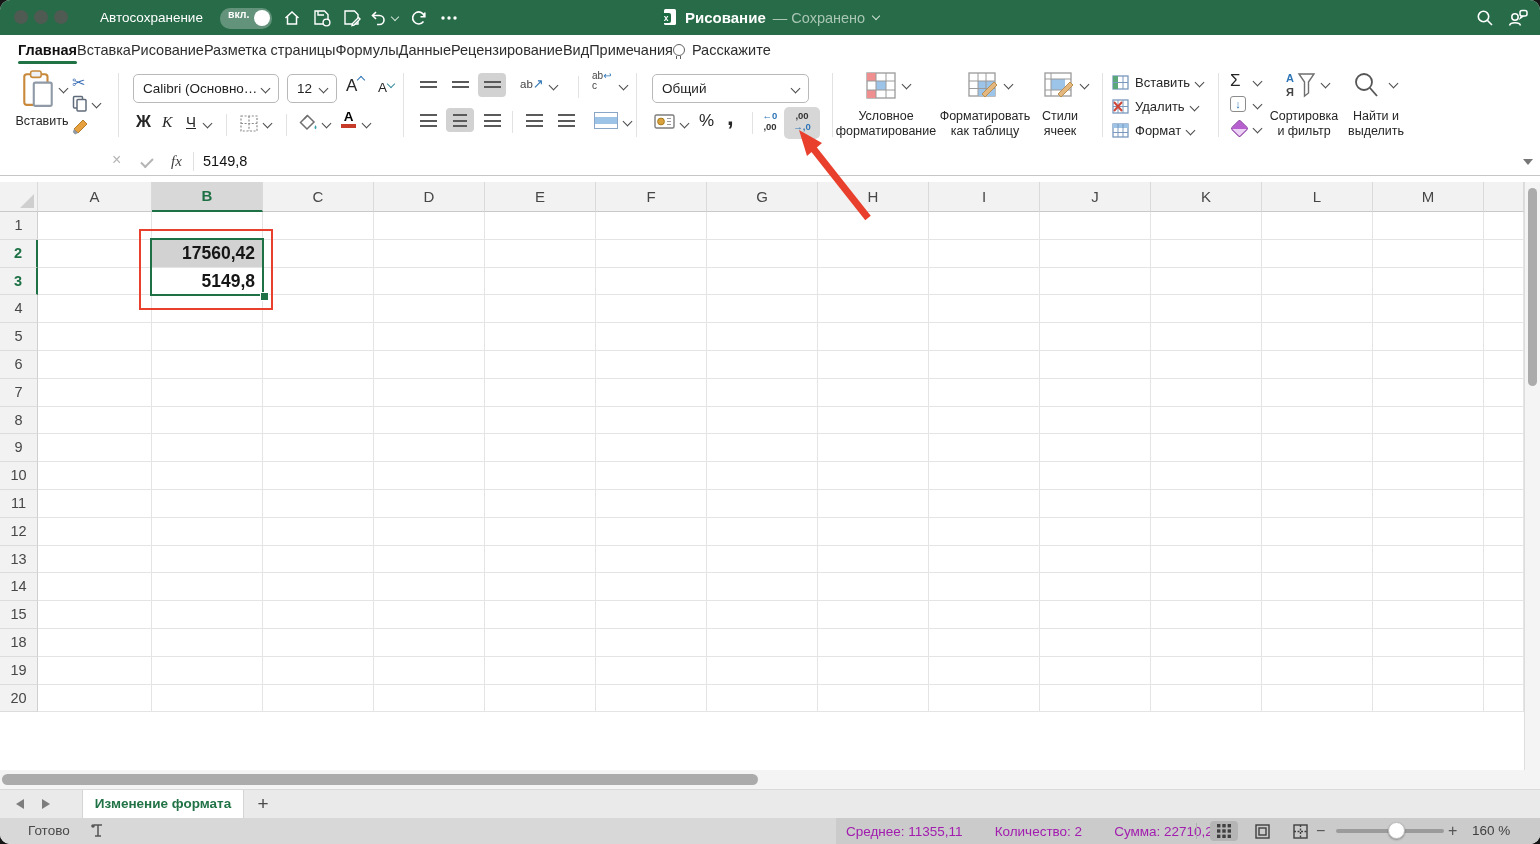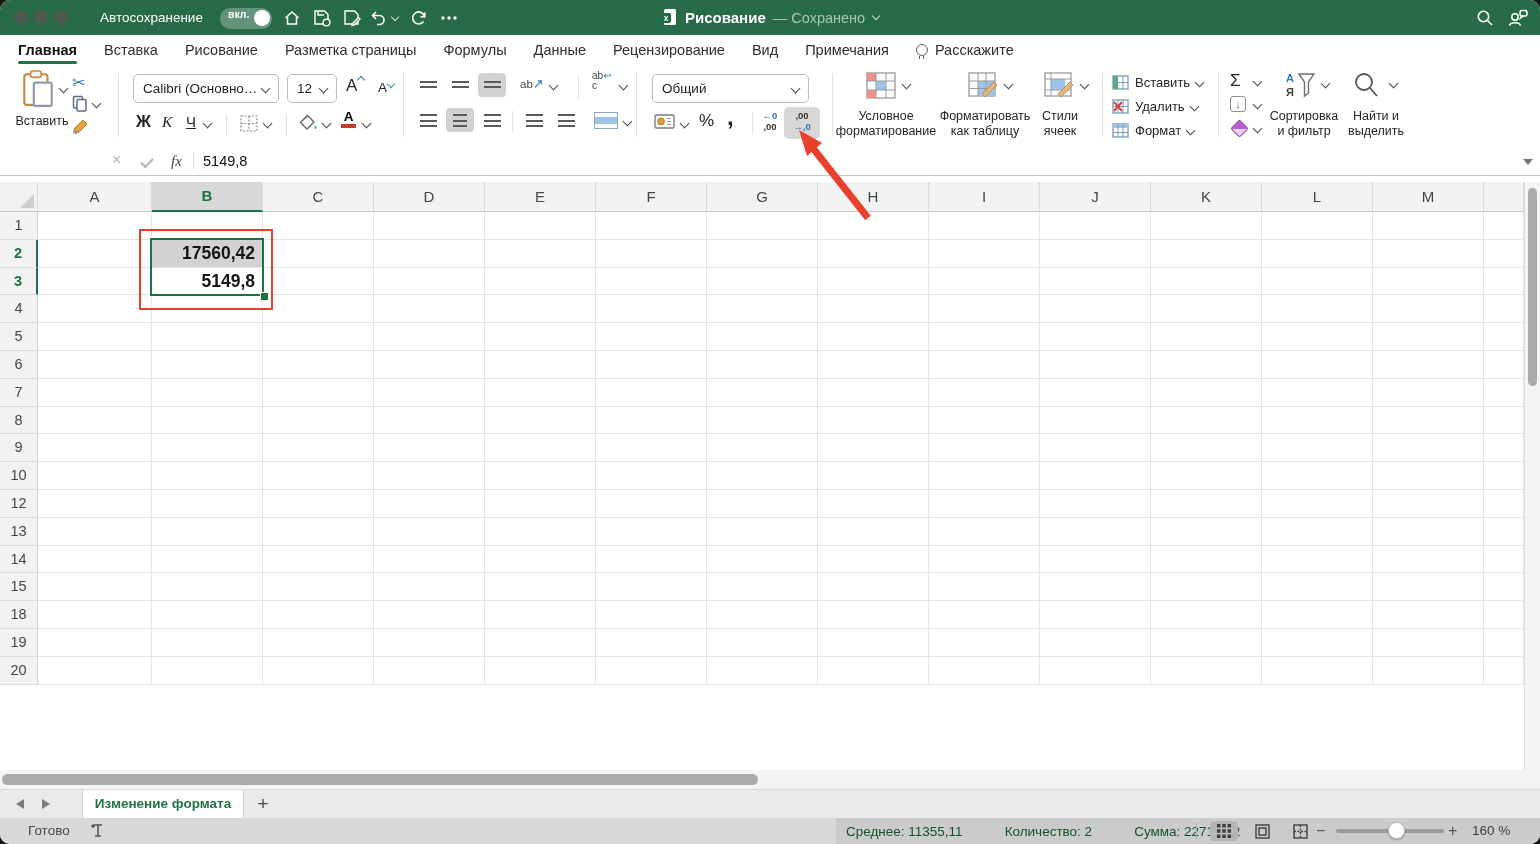--- a/index.html
+++ b/index.html
@@ -14,21 +14,21 @@
   .toggle{position:absolute;left:220px;top:8px;width:52px;height:21px;border-radius:10px;background:rgba(255,255,255,.28);display:flex;align-items:flex-start;}
   .toggle .tg-label{color:#fff;font-size:10.5px;font-weight:700;margin-left:8px;}
   .toggle .knob{position:absolute;right:2px;top:2px;width:16px;height:16px;border-radius:50%;background:#fff;}
   .tb-ic{position:absolute;top:7px;width:22px;height:22px;display:flex;align-items:center;justify-content:center;}
   .cvw{display:inline-block;width:5px;height:5px;border-right:1.4px solid #cfe2d6;border-bottom:1.4px solid #cfe2d6;transform:rotate(45deg);}
   .doc-title{font-weight:700;font-size:15px;color:#fff;}
   .doc-status{font-size:14.5px;color:#a9c6b4;margin-left:7px;}
 
   
   .tabrow{position:absolute;top:35px;left:0;width:1540px;height:30px;background:#fff;}
-  #tabs{position:absolute;left:18px;top:0;height:30px;display:flex;gap:27px;align-items:flex-end;}
+  #tabs{position:absolute;left:18px;top:0;height:30px;display:flex;align-items:flex-end;}
   .tab{position:relative;height:30px;line-height:30px;font-size:14.5px;color:#2e2e2e;white-space:nowrap;display:flex;align-items:center;}
   .tab.active{font-weight:700;color:#111;}
   .tab.active::after{content:'';position:absolute;left:0;right:0;bottom:1px;height:3px;border-radius:2px;background:#217346;}
   .bulb{position:relative;width:10px;height:10px;border:1.5px solid #5f5f5f;border-radius:50%;display:inline-block;margin-right:7px;}
   .bulb::after{content:'';position:absolute;left:2.5px;bottom:-4px;width:3px;height:3px;border-left:1.5px solid #5f5f5f;border-right:1.5px solid #5f5f5f;}
   .pill-btn{position:absolute;top:40px;height:23px;border:1px solid #c9c9c9;border-radius:6px;display:flex;align-items:center;gap:6px;padding:0 10px;color:#217346;font-size:13.5px;background:#fff;}
 
   
   .ribbon{position:absolute;top:65px;left:0;width:1540px;height:83px;background:#fff;border-bottom:1px solid #d4d4d4;}
   .gdiv{position:absolute;top:8px;height:64px;width:1px;background:#e2e2e2;}
@@ -88,21 +88,21 @@
   .hthumb{position:absolute;left:2px;top:4px;width:756px;height:11px;border-radius:6px;background:#ababab;}
   .sheetbar{position:absolute;top:790px;left:0;width:1540px;height:28px;background:#eaeaea;}
   .tri-l{width:0;height:0;border-top:5px solid transparent;border-bottom:5px solid transparent;border-right:8px solid #7d7d7d;}
   .tri-r{width:0;height:0;border-top:5px solid transparent;border-bottom:5px solid transparent;border-left:8px solid #7d7d7d;}
   .sheettab{position:absolute;left:82px;top:0;width:160px;height:28px;background:#fff;border-left:1px solid #d4d4d4;border-right:1px solid #d4d4d4;color:#217346;font-weight:700;font-size:13.5px;text-align:center;line-height:28px;}
   .addsheet{position:absolute;left:252px;top:0;width:22px;height:28px;text-align:center;line-height:27px;font-size:19px;color:#4a4a4a;font-weight:300;}
 
   
   .statusbar{position:absolute;top:818px;left:0;width:1540px;height:26px;background:#d8d8d8;font-size:13.5px;color:#4a4a4a;}
   .status-right{position:absolute;left:836px;right:0;top:0;bottom:0;background:#cbcbcb;}
-  #stats{position:absolute;left:2px;top:0;height:26px;display:flex;align-items:center;gap:42px;color:#14532d;}
+  #stats{position:absolute;left:2px;top:0;height:26px;display:flex;align-items:center;gap:32px;color:#a21caf;}
   .vbtn{position:absolute;top:3px;width:28px;height:20px;border-radius:4px;display:flex;align-items:center;justify-content:center;}
   .vbtn.vsel{background:#b5b5b5;}
   .ztrack{position:absolute;left:1336px;top:11px;width:108px;height:4px;border-radius:2px;background:#9b9b9b;}
   .zknob{position:absolute;left:1388px;top:4px;width:17px;height:17px;border-radius:50%;background:#fff;border:1px solid #bdbdbd;box-shadow:0 1px 2px rgba(0,0,0,.3);box-sizing:border-box;}
   .zsign{position:absolute;top:0;height:26px;line-height:26px;font-size:16px;color:#555;}
 </style>
 </head>
 <body>
 
 <div class="window">
@@ -638,20 +638,37 @@
           <div class="cell"></div>
           <div class="cell"></div>
           <div class="cell"></div>
           <div class="cell"></div>
           <div class="cell"></div>
           <div class="cell"></div>
           <div class="cell"></div>
           <div class="cell filler"></div>
         </div>
         <div class="grow">
+          <div class="rowh">11</div>
+          <div class="cell first"></div>
+          <div class="cell"></div>
+          <div class="cell"></div>
+          <div class="cell"></div>
+          <div class="cell"></div>
+          <div class="cell"></div>
+          <div class="cell"></div>
+          <div class="cell"></div>
+          <div class="cell"></div>
+          <div class="cell"></div>
+          <div class="cell"></div>
+          <div class="cell"></div>
+          <div class="cell"></div>
+          <div class="cell filler"></div>
+        </div>
+        <div class="grow">
           <div class="rowh">12</div>
           <div class="cell first"></div>
           <div class="cell"></div>
           <div class="cell"></div>
           <div class="cell"></div>
           <div class="cell"></div>
           <div class="cell"></div>
           <div class="cell"></div>
           <div class="cell"></div>
           <div class="cell"></div>

